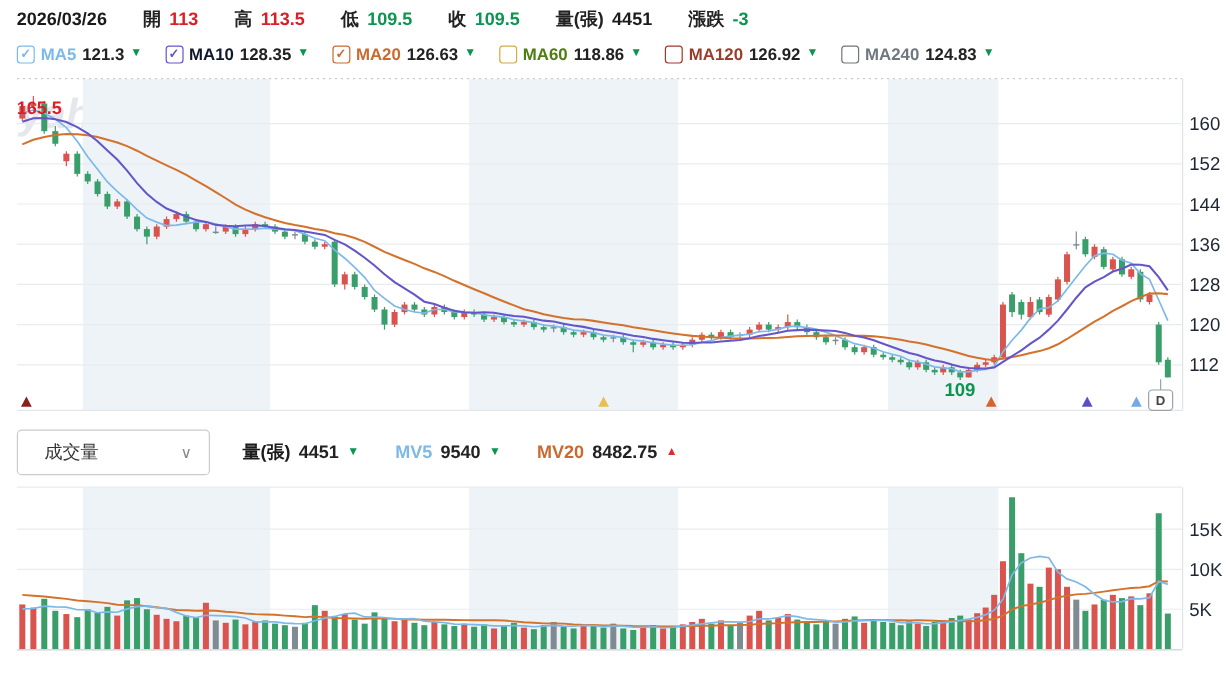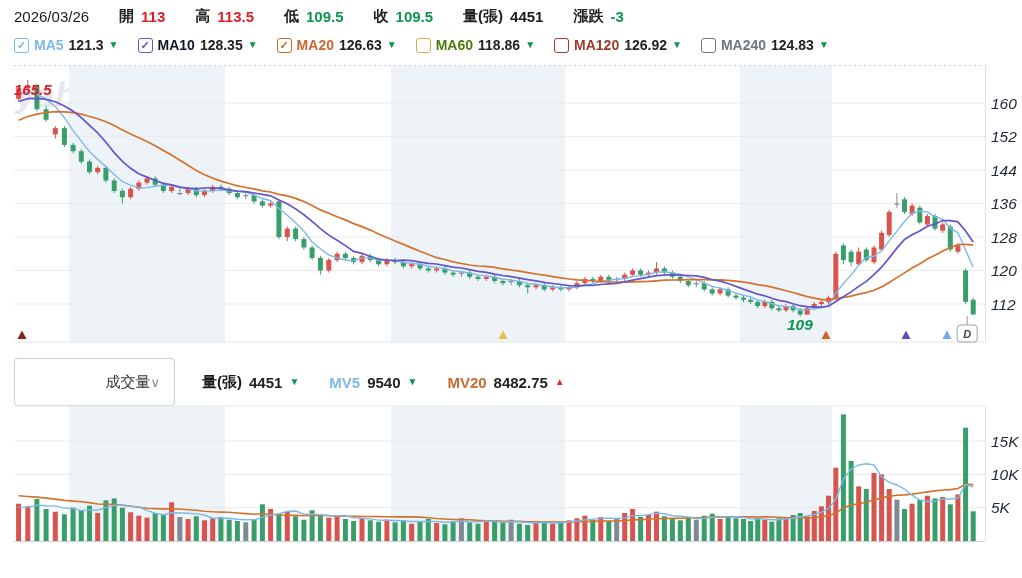--- a/index.html
+++ b/index.html
@@ -1,35 +1,35 @@
 <!DOCTYPE html>
 <html><head>
 <meta charset="utf-8">
 <style>
   html,body{margin:0;padding:0;background:#fff;}
   body{width:1022px;height:578px;overflow:hidden;font-family:"Liberation Sans",sans-serif;-webkit-font-smoothing:antialiased;}
   .screen{position:relative;width:1022px;height:578px;background:#fff;}
   .topbar{position:absolute;left:14px;top:7px;display:flex;align-items:center;gap:30px;font-size:15px;color:#1b1b1b;white-space:nowrap;}
-  .date{font-weight:400;color:#1b1b1b;}
+  .date{font-weight:700;color:#1b1b1b;}
   .hstats{display:flex;gap:30px;align-items:center;}
   .hs{display:inline-flex;gap:7px;align-items:center;}
   .hl{color:#222;font-weight:600;}
   .hv{font-weight:700;}
   .legend{position:absolute;left:14px;top:37px;display:flex;gap:19px;font-size:14px;align-items:center;white-space:nowrap;}
   .li{display:inline-flex;align-items:center;gap:5px;cursor:pointer;}
   .cb{width:15px;height:15px;border:1.6px solid #999;border-radius:3px;display:inline-flex;align-items:center;justify-content:center;font-size:11px;font-weight:700;background:#fff;box-sizing:border-box;line-height:1;}
   .ll{font-weight:600;}
   .lv{color:#222;font-weight:600;}
   .tri{font-size:10px;line-height:1;}
-  .chartwrap{position:absolute;left:0;font-style:italic;}
+  .chartwrap{position:absolute;left:0;}
   #pricechart{top:62px;width:1022px;height:288px;}
   #volchart{top:404px;width:1022px;height:144px;}
   .watermark{position:absolute;left:16px;top:72px;font-size:35px;font-style:italic;font-weight:800;color:rgba(104,110,140,0.17);letter-spacing:0;user-select:none;pointer-events:none;}
   .volheader{position:absolute;left:14px;top:358px;display:flex;align-items:center;font-size:15px;white-space:nowrap;}
-  .dropdown{width:161px;height:48px;border:1px solid #c8ccd2;border-radius:4px;display:flex;align-items:center;justify-content:flex-end;padding:0 14px 0 22px;box-sizing:border-box;color:#333;background:#fff;cursor:pointer;}
+  .dropdown{width:161px;height:38px;border:1px solid #c8ccd2;border-radius:4px;display:flex;align-items:center;justify-content:space-between;padding:0 14px 0 22px;box-sizing:border-box;color:#333;background:#fff;cursor:pointer;}
   .chev{color:#888;font-size:13px;}
   .vstats{display:flex;gap:30px;margin-left:27px;align-items:center;}
   .vs{display:inline-flex;gap:7px;align-items:center;}
   .vl{font-weight:600;}
   .vv{color:#222;font-weight:700;}
   .xaxis{position:absolute;top:558px;left:0;width:1022px;height:18px;font-size:13.5px;color:#3a3f45;}
   .xaxis span{position:absolute;top:0;}
 </style>
 </head>
 <body>

